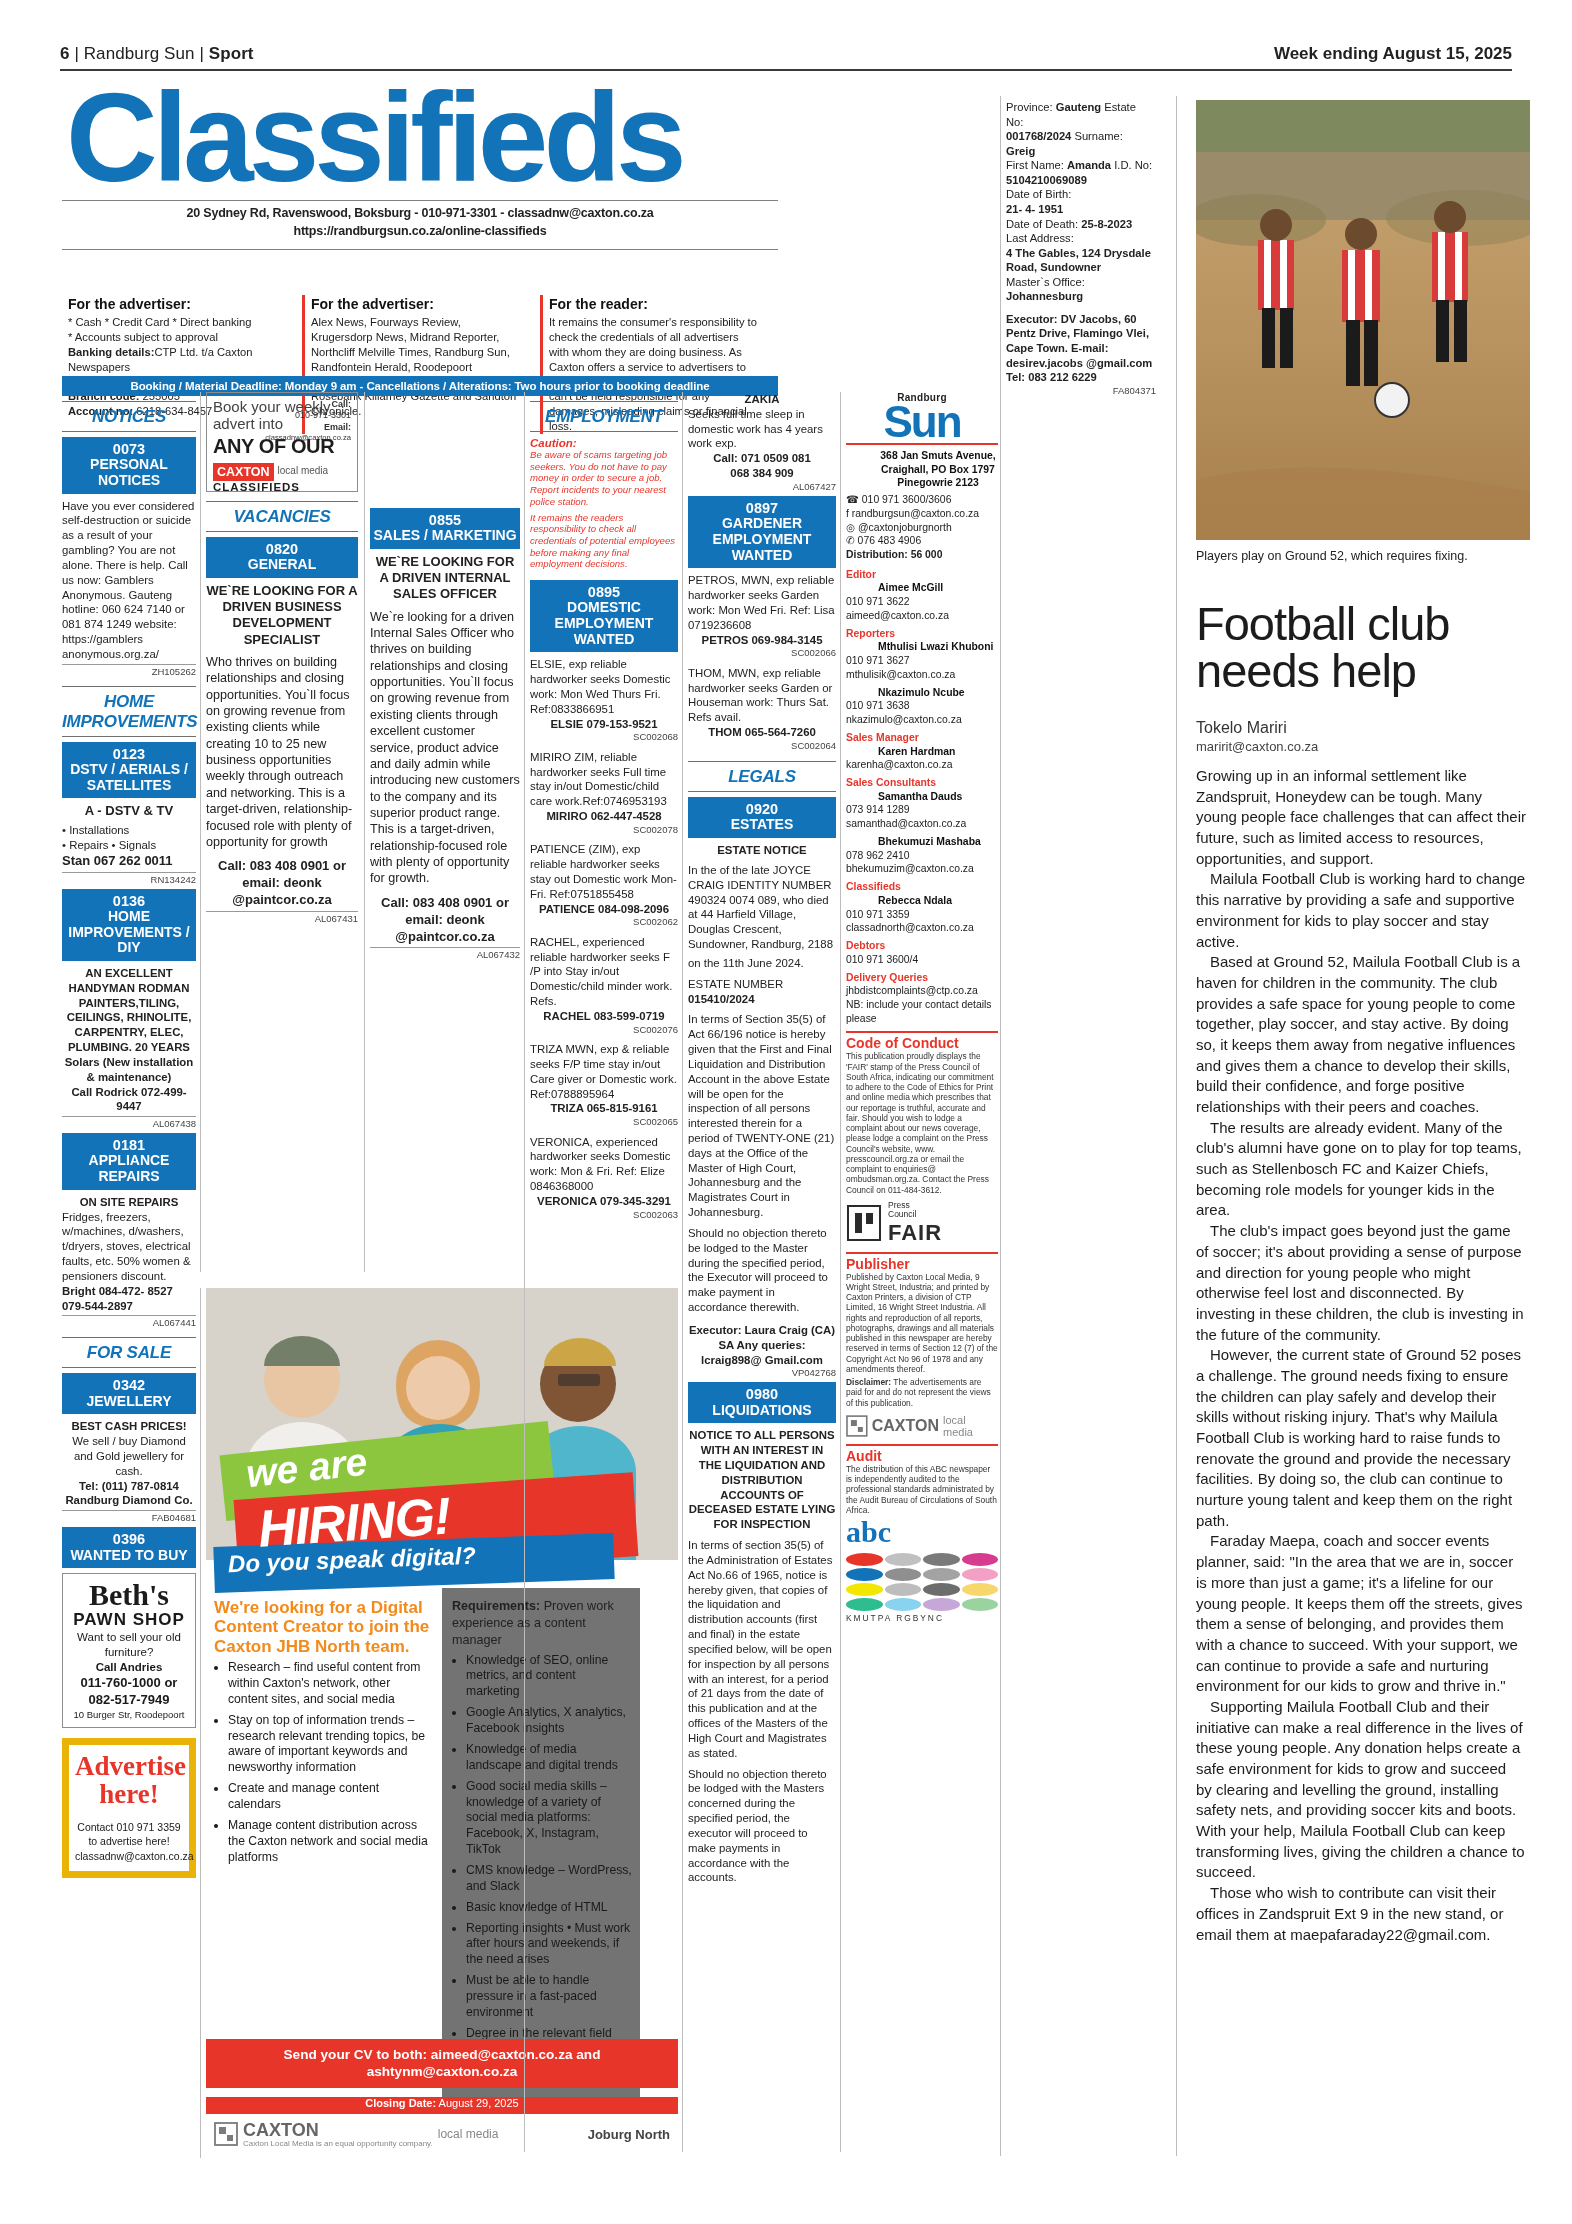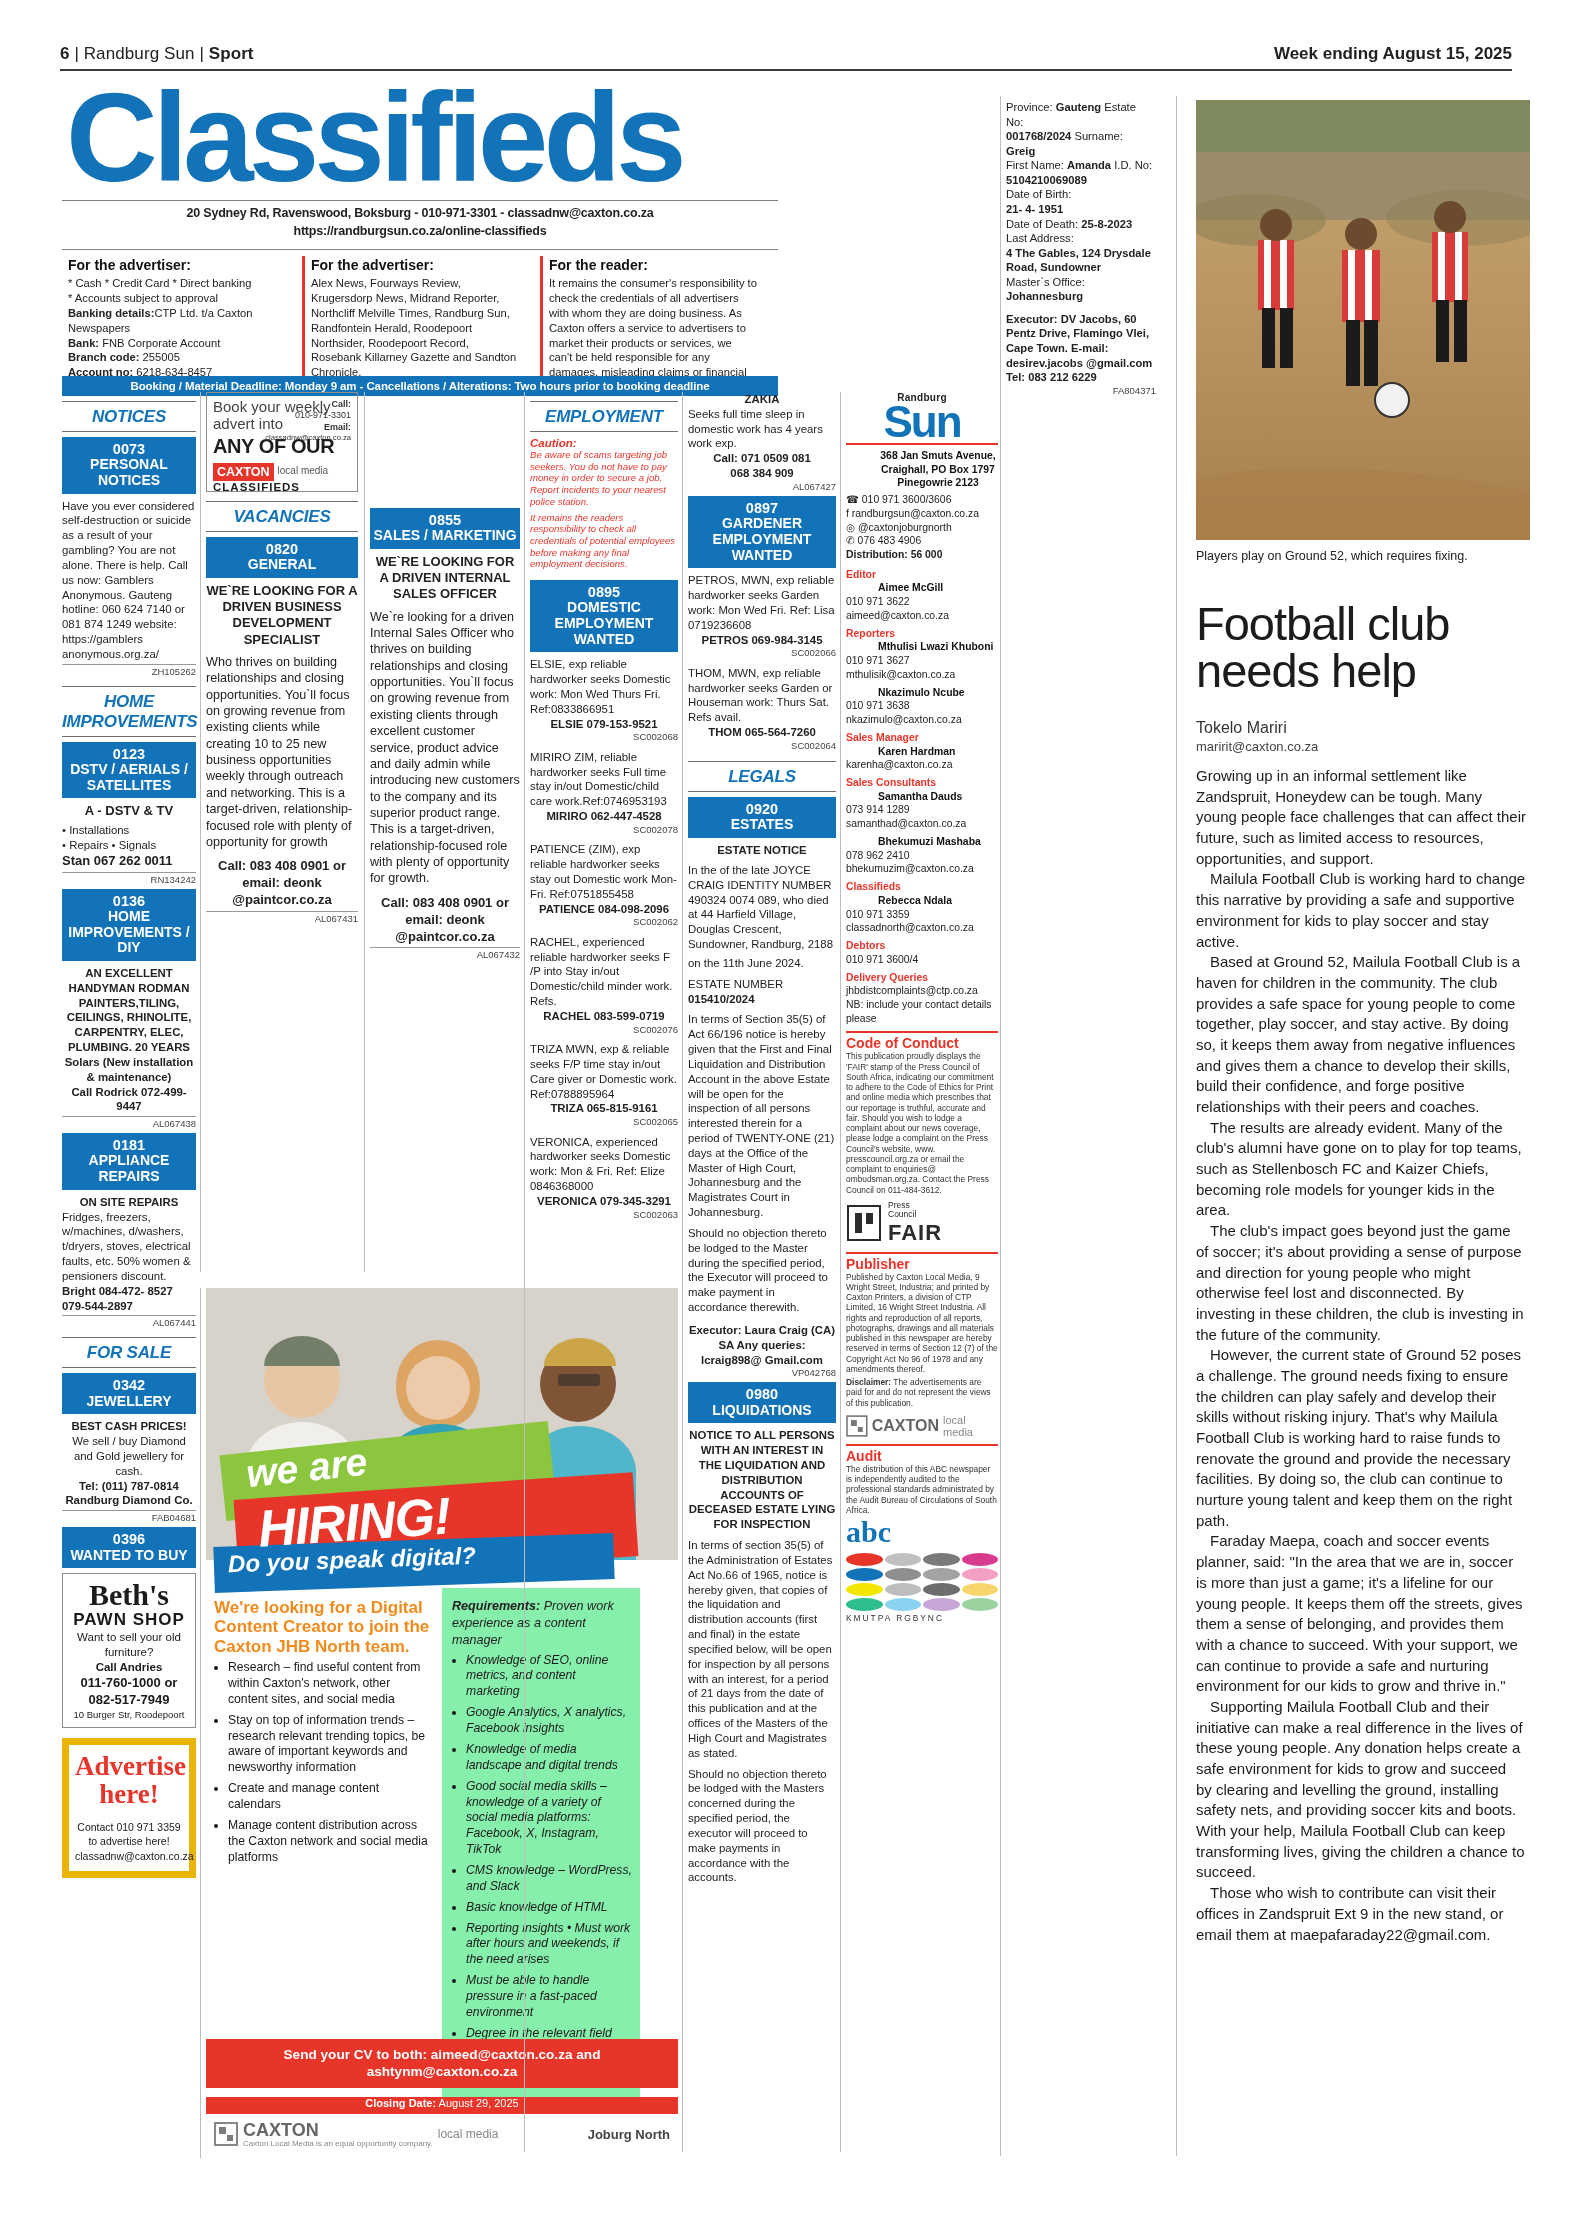--- a/index.html
+++ b/index.html
@@ -31,21 +31,21 @@
   .addr-rule { position:absolute; left:62px; top:200px; width:716px; border-top:1.5px solid #808080;}
   .addr {
     position:absolute; left:62px; top:204px; width:716px; text-align:center;
     font-size:12.5px; font-weight:700; color:#222; line-height:1.45;
     font-stretch:condensed; letter-spacing:-.2px;
   }
   .addr-rule2 { position:absolute; left:62px; top:249px; width:716px; border-top:1.5px solid #808080;}
 
   
   .advboxes { position:absolute; left:62px; top:256px; width:716px; display:flex; }
-  .advbox { padding:0 20px 0 6px; font-size:11.2px; line-height:1.32; color:#222; }
+  .advbox { padding:0 20px 0 6px; font-size:11.2px; line-height:1.32; color:#222;margin-top:39px; }
   .advbox:nth-child(1){ width:240px; }
   .advbox:nth-child(2){ width:238px; border-left:3px solid #e8352a; }
   .advbox:nth-child(3){ width:238px; border-left:3px solid #e8352a; }
   .advbox h4 { margin:0 0 2px 0; font-size:14px; font-weight:700; color:#111; }
   .advbox b { font-weight:700; }
   .advbox p { margin:0; }
 
   .deadline-bar { position:absolute; left:62px; top:376px; width:716px; height:20px;
                   background:#1273b8; color:#fff; font-size:11.5px; font-weight:700;
                   display:flex; align-items:center; justify-content:center; letter-spacing:-.1px;}
@@ -131,21 +131,21 @@
   .hire-blue { position:absolute; left:8px; top:252px; width:400px; height:46px;
                background:#1273b8; transform:rotate(-2deg);}
   .hire-t1 { position:absolute; left:40px; top:158px; color:#fff; font-size:39px; font-weight:700;
              transform:rotate(-6deg); font-style:italic;}
   .hire-t2 { position:absolute; left:52px; top:204px; color:#fff; font-size:52px; font-weight:700;
              transform:rotate(-4deg); font-style:italic; letter-spacing:-1px;}
   .hire-t3 { position:absolute; left:22px; top:258px; color:#fff; font-size:24px; font-weight:700;
              transform:rotate(-2deg); font-style:italic;}
   .hire-left { position:absolute; left:0; top:300px; width:236px; padding:10px 12px 0 8px; }
   .hire-right { position:absolute; left:236px; top:300px; width:198px; padding:10px 8px 0 10px;
-                background:#86efac; min-height:520px;font-style:italic; }
+                background:#737373; min-height:520px; }
   .hire-h { color:#f28a1c; font-size:17px; font-weight:700; line-height:1.14; }
   .hire-p { font-size:12.6px; line-height:1.34; color:#222; }
   .hire-ul { margin:4px 0 0 0; padding-left:14px; font-size:12.2px; line-height:1.3; }
   .hire-ul li { margin-bottom:5px; }
   .hire-foot { position:absolute; left:0; bottom:66px; width:472px; background:#e8352a;
                color:#fff; text-align:center; padding:7px 6px; font-size:13.6px;
                font-weight:700; line-height:1.3; }
   .hire-close { position:absolute; left:0; bottom:40px; width:472px; background:#e8352a;
                 color:#fff; text-align:center; font-size:11px; padding:0 0 5px; }
   .hire-bottom { position:absolute; left:0; bottom:0; width:472px; height:40px;

